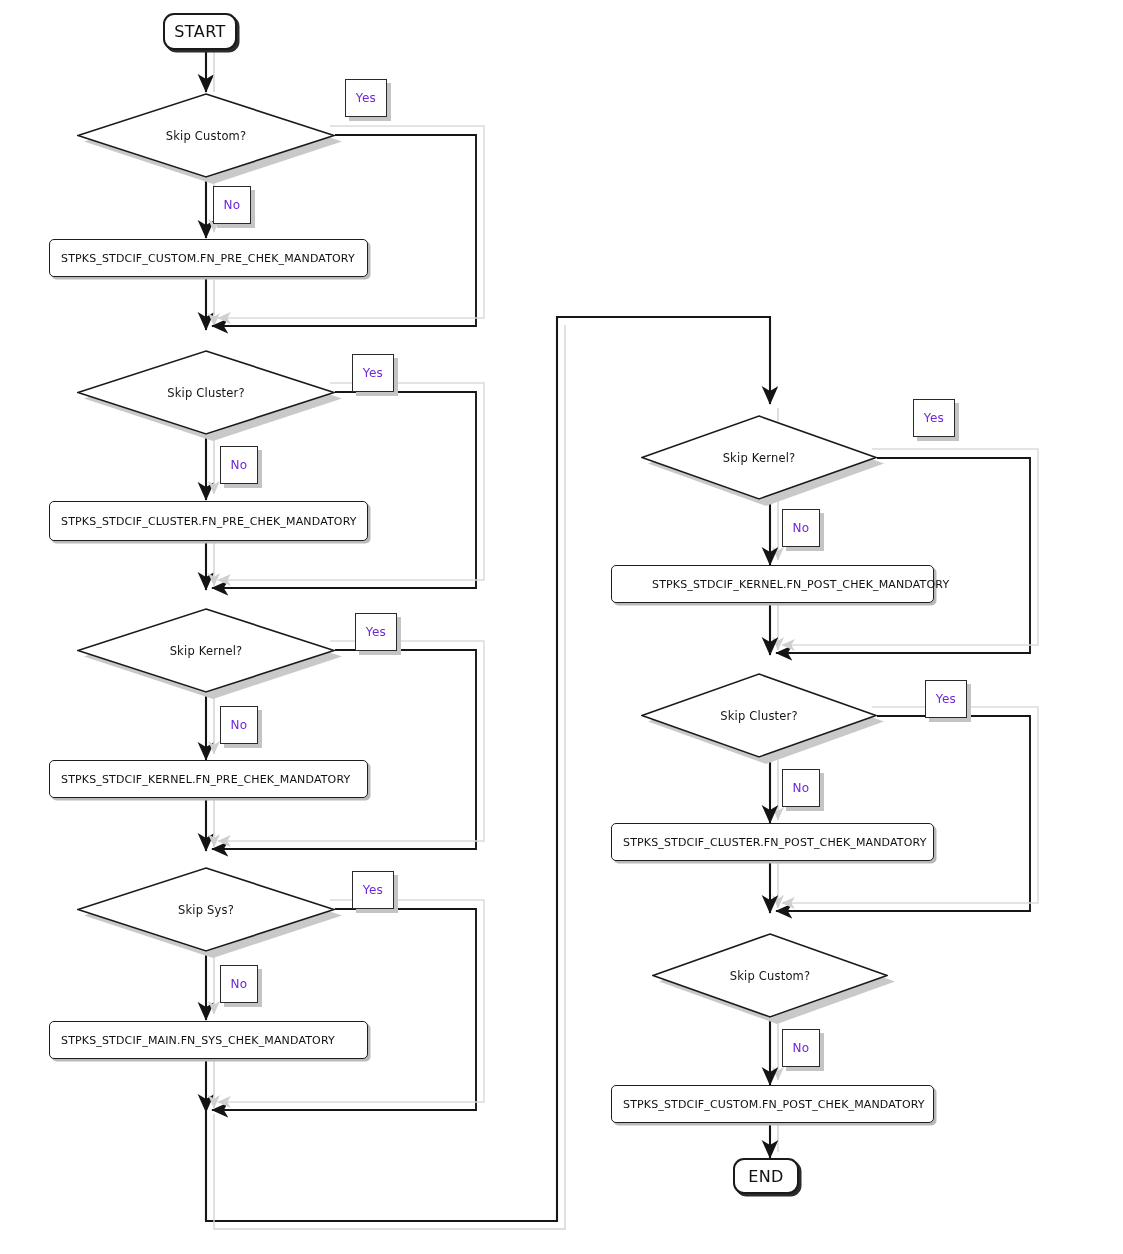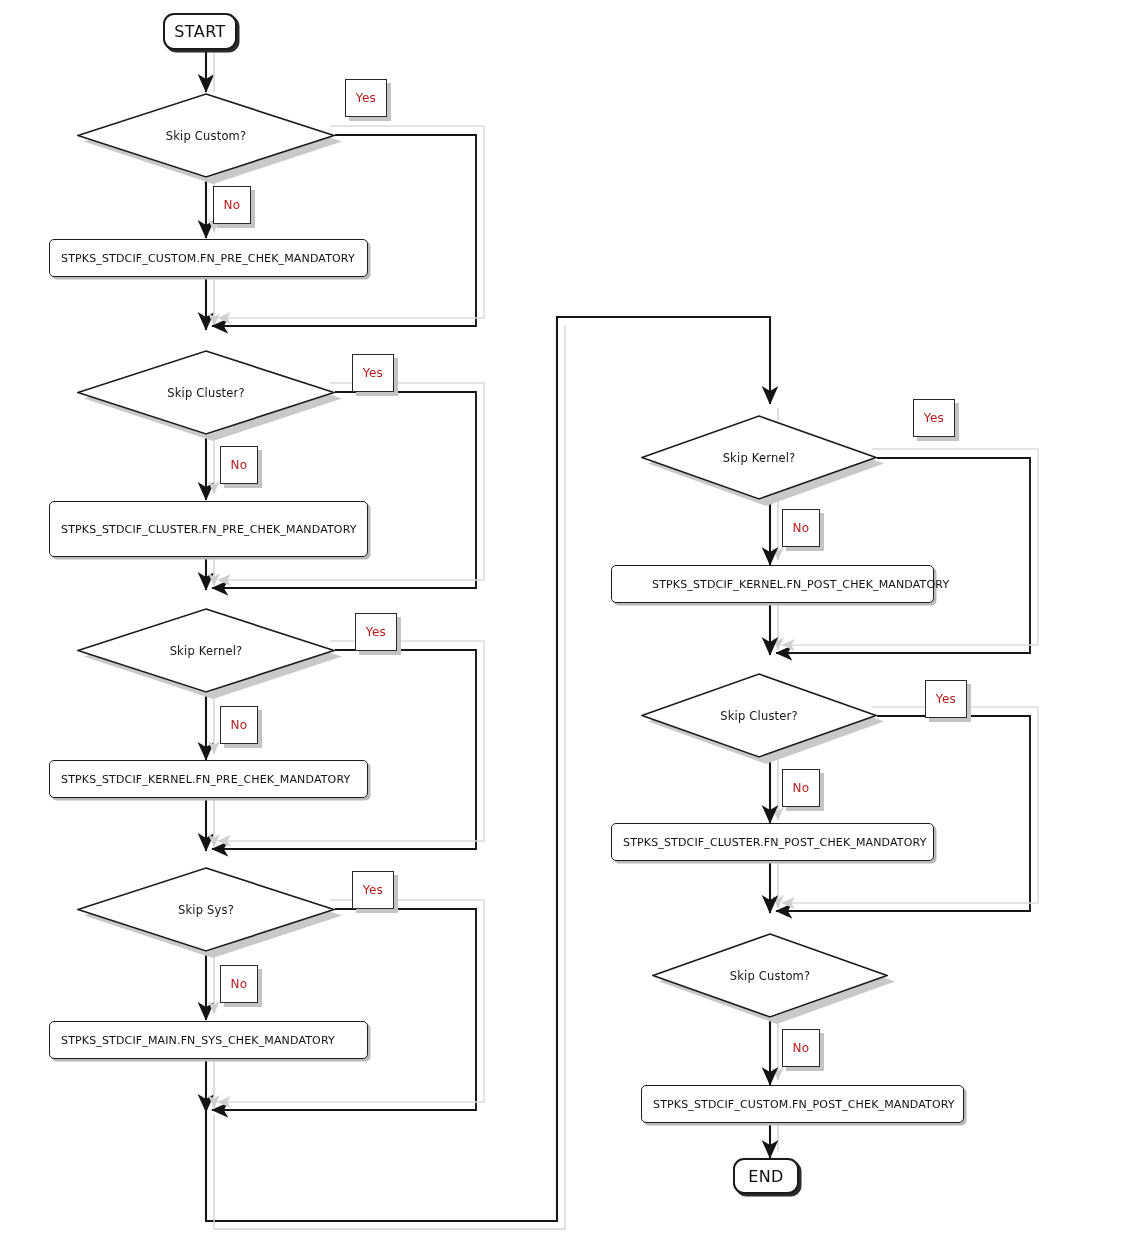--- a/index.html
+++ b/index.html
@@ -38,21 +38,21 @@
   }
   .dec svg.outline{position:absolute;left:0;top:0;width:100%;height:100%;}
   .dec .lbl{
     position:relative;z-index:4;font-size:11.5px;color:#141414;letter-spacing:.2px;
     white-space:nowrap;
   }
   
   .chip{
     border:1.5px solid #2a2a2a;background:#fff;
     display:flex;align-items:center;justify-content:center;
-    font-size:12px;color:#b91c1c;letter-spacing:.3px;
+    font-size:12px;color:#6d28d9;letter-spacing:.3px;
     box-shadow:4px 4px 0 #c4c4c4;
   }
 </style>
 </head>
 <body>
 
 <div id="canvas">
 
   <svg id="wires" viewBox="0 0 1123 1254">
     <defs>
@@ -173,21 +173,21 @@
       <polygon points="129,1 257,42.5 129,84 1,42.5" fill="none" stroke="#1a1a1a" stroke-width="1.6"></polygon>
     </svg>
     <span class="lbl">Skip Cluster?</span>
   </div>
   <div class="node chip" style="left:352px;top:354px;width:42px;height:38px;">
     <span>Yes</span>
   </div>
   <div class="node chip" style="left:220px;top:446px;width:38px;height:38px;">
     <span>No</span>
   </div>
-  <div class="node proc" style="left:49px;top:501px;width:319px;height:56px;">
+  <div class="node proc" style="left:49px;top:501px;width:319px;height:40px;">
     <span>STPKS_STDCIF_CLUSTER.FN_PRE_CHEK_MANDATORY</span>
   </div>
 
   <div class="node dec" style="left:77px;top:608px;width:258px;height:85px;">
     <div class="shadow"></div>
     <div class="face"></div>
     <svg class="outline" viewBox="0 0 258 85" preserveAspectRatio="none">
       <polygon points="129,1 257,42.5 129,84 1,42.5" fill="none" stroke="#1a1a1a" stroke-width="1.6"></polygon>
     </svg>
     <span class="lbl">Skip Kernel?</span>
@@ -260,21 +260,21 @@
     <div class="shadow"></div>
     <div class="face"></div>
     <svg class="outline" viewBox="0 0 236 85" preserveAspectRatio="none">
       <polygon points="118,1 235,42.5 118,84 1,42.5" fill="none" stroke="#1a1a1a" stroke-width="1.6"></polygon>
     </svg>
     <span class="lbl">Skip Custom?</span>
   </div>
   <div class="node chip" style="left:782px;top:1029px;width:38px;height:38px;">
     <span>No</span>
   </div>
-  <div class="node proc" style="left:641px;top:1085px;width:323px;height:38px;">
+  <div class="node proc" style="left:611px;top:1085px;width:323px;height:38px;">
     <span>STPKS_STDCIF_CUSTOM.FN_POST_CHEK_MANDATORY</span>
   </div>
 
   <div class="node term" style="left:733px;top:1158px;width:66px;height:36px;">
     <span>END</span>
   </div>
 
 </div>
 
 </body></html>

